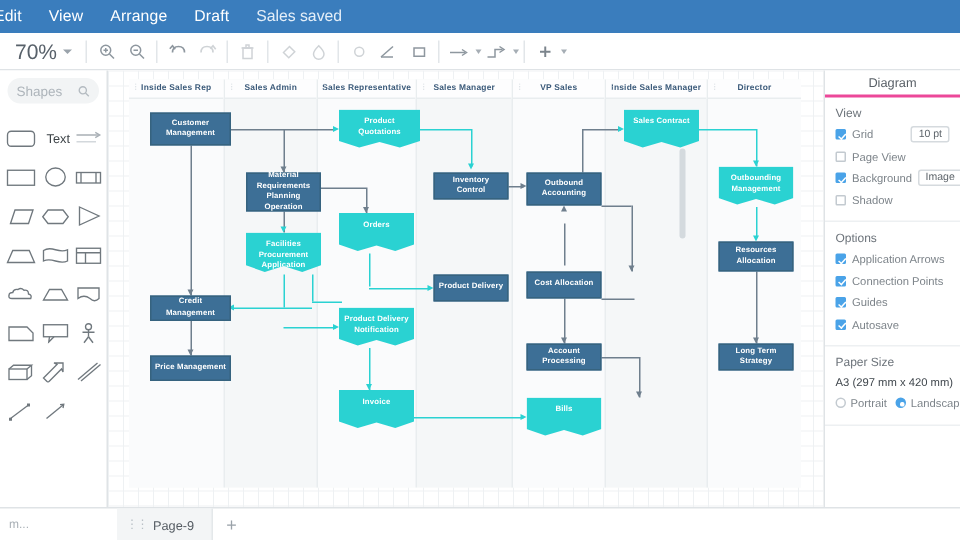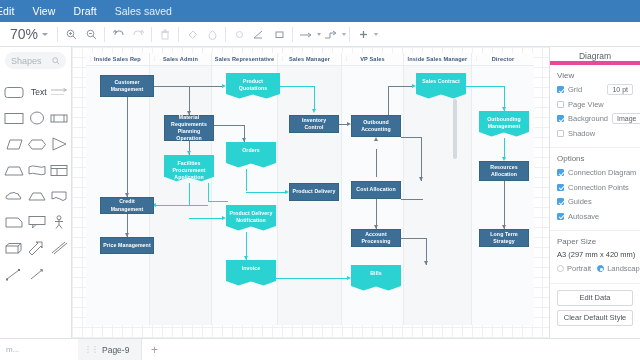--- a/index.html
+++ b/index.html
@@ -144,22 +144,22 @@
   .arrow.cy.down { border-top-color: #2ad2d2; }
   .arrow.cy.right { border-left-color: #2ad2d2; }
   .arrow.cy.left { border-right-color: #2ad2d2; }
 
   
   .fmt-panel {
     position: absolute; left: 549px; top: 47px; width: 91px; height: 291px;
     background: #ffffff; border-left: 1px solid #dfe3e6;
   }
   .fmt-tabs {
-    height: 18px; border-bottom: 4px solid #ec4899;
-    display: flex; align-items: flex-end; justify-content: center;
+    height: 18px; border-bottom: 2px solid #ec4899;
+    display: flex; align-items: center; justify-content: center;
   }
   .fmt-tab { font-size: 8.5px; color: #585f66; }
   .fmt-sec { padding: 6px 7px 5px 7px; border-bottom: 1px solid #edf0f2; }
   .fmt-h { font-size: 8px; color: #6c737a; margin-bottom: 4px; }
   .fmt-row {
     display: flex; align-items: center; gap: 4px;
     margin-bottom: 3.5px; height: 11px;
   }
   .cb {
     width: 7px; height: 7px; border: 1px solid #c3cad0; border-radius: 1px;
@@ -219,20 +219,21 @@
   }
 </style>
 </head>
 <body>
 
 <div id="app">
 
   <div class="menubar">
     <span class="menu-item first">Edit</span>
     <span class="menu-item">View</span>
+    <span class="menu-item">Arrange</span>
     <span class="menu-item">Draft</span>
     <span class="menu-status">Sales saved</span>
   </div>
 
   <div class="toolbar">
     <div class="tb-zoom">
       <span class="tb-zoom-val">70%</span>
       <span class="caret-sm"></span>
     </div>
     <div class="tb-sep"></div>
@@ -683,21 +684,21 @@
       <div class="fmt-row">
         <span class="cb"></span>
         <span class="fmt-lbl">Shadow</span>
       </div>
     </div>
 
     <div class="fmt-sec">
       <div class="fmt-h">Options</div>
       <div class="fmt-row">
         <span class="cb on"></span>
-        <span class="fmt-lbl">Connection Diagram</span>
+        <span class="fmt-lbl">Application Arrows</span>
       </div>
       <div class="fmt-row">
         <span class="cb on"></span>
         <span class="fmt-lbl">Connection Points</span>
       </div>
       <div class="fmt-row">
         <span class="cb on"></span>
         <span class="fmt-lbl">Guides</span>
       </div>
       <div class="fmt-row">
@@ -710,24 +711,20 @@
       <div class="fmt-h">Paper Size</div>
       <div class="paper-val">A3 (297 mm x 420 mm)</div>
       <div class="fmt-row" style="gap:3px;">
         <span class="rb"></span>
         <span class="fmt-lbl">Portrait</span>
         <span class="rb on" style="margin-left:3px;"></span>
         <span class="fmt-lbl">Landscape</span>
       </div>
     </div>
 
-    <div class="fmt-sec" style="border-bottom:none;">
-      <div class="btn-wide">Edit Data</div>
-      <div class="btn-wide">Clear Default Style</div>
-    </div>
   </div>
 
   <div class="bottombar">
     <span class="bb-left">m...</span>
     <div class="page-tab">
       <span class="page-grip">⋮⋮</span>
       <span class="page-name">Page-9</span>
     </div>
     <div class="page-add">+</div>
   </div>

